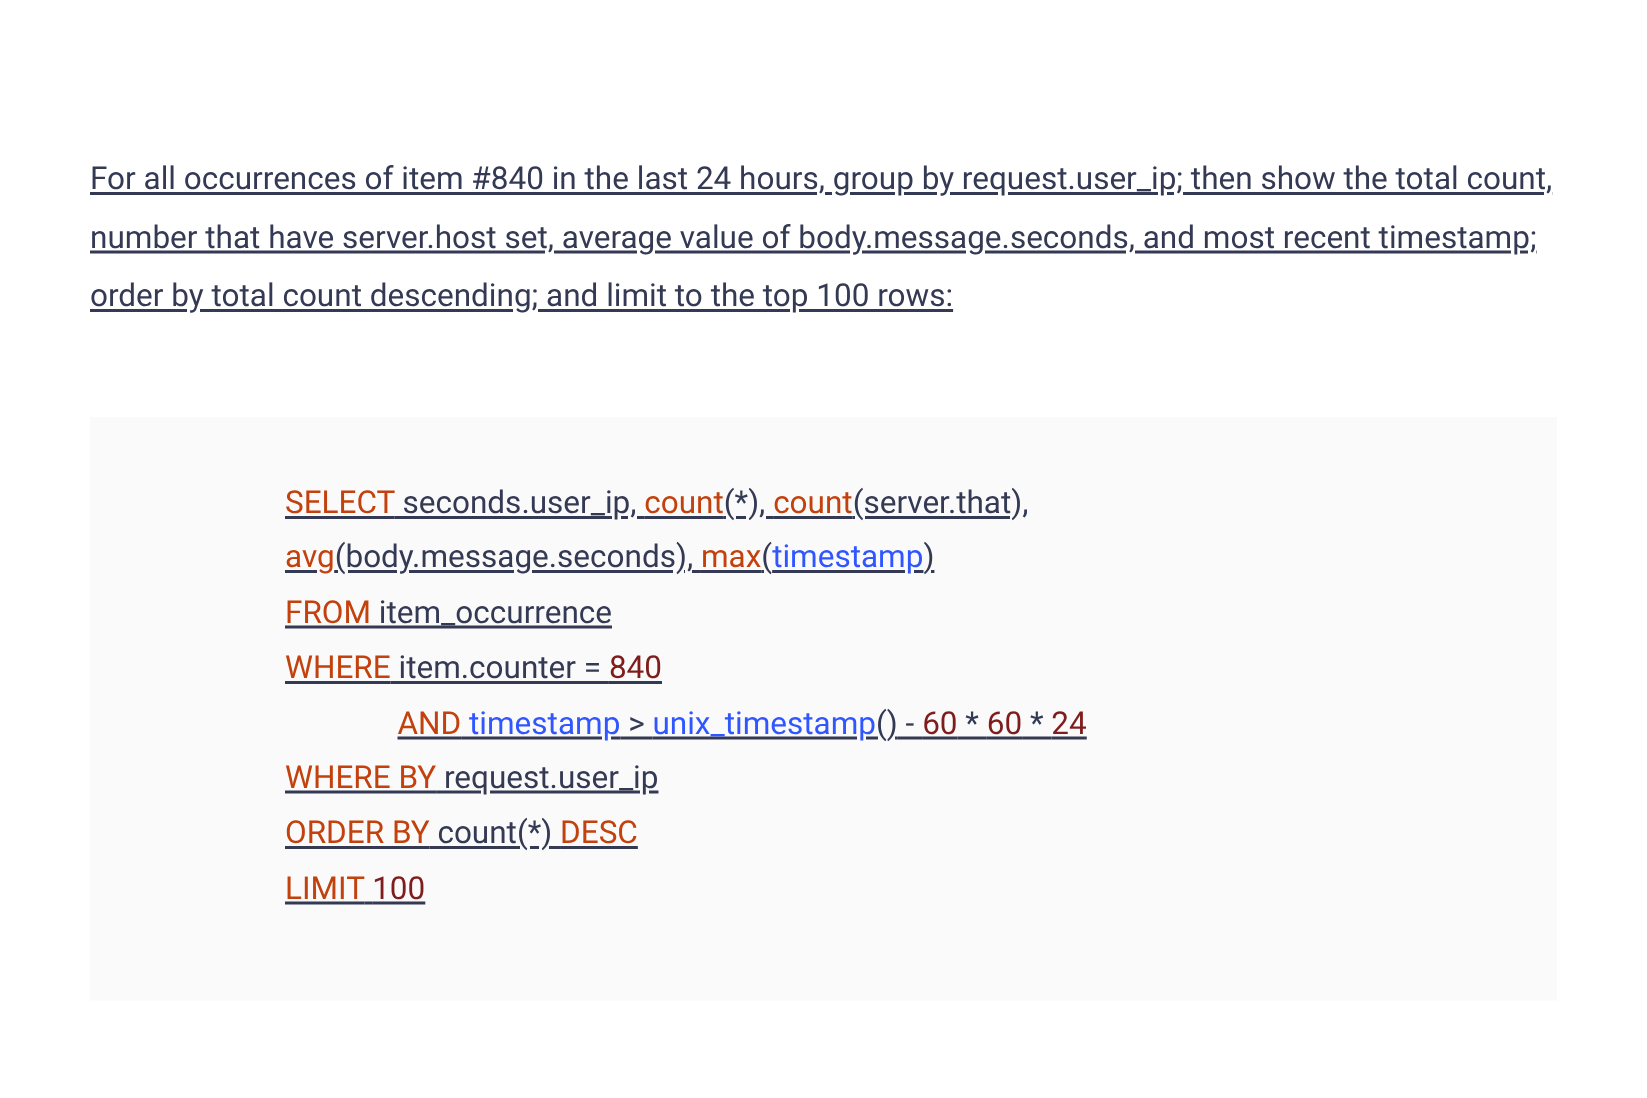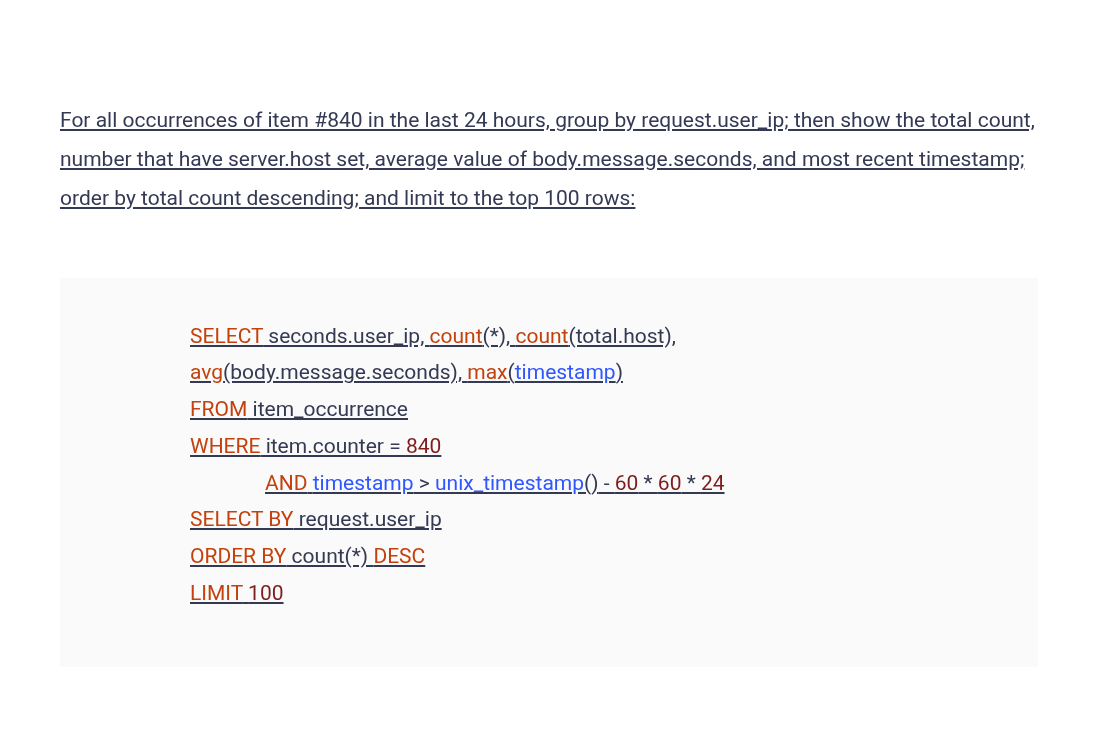--- a/index.html
+++ b/index.html
@@ -45,30 +45,30 @@
 </style>
 </head>
 <body>
 
 <div class="page">
 
   <p class="description">For all occurrences of item #840 in the last 24 hours, group by request.user_ip; then show the total count, number that have server.host set, average value of body.message.seconds, and most recent timestamp; order by total count descending; and limit to the top 100 rows:</p>
 
   <div class="code-block">
 
-    <div class="line"><span class="kw">SELECT</span><span class="id"> seconds.user_ip, </span><span class="kw">count</span><span class="id">(*), </span><span class="kw">count</span><span class="id">(total.host),</span></div>
+    <div class="line"><span class="kw">SELECT</span><span class="id"> seconds.user_ip, </span><span class="kw">count</span><span class="id">(*), </span><span class="kw">count</span><span class="id">(server.that),</span></div>
 
     <div class="line"><span class="kw">avg</span><span class="id">(body.message.seconds), </span><span class="kw">max</span><span class="pn">(</span><span class="fn2">timestamp</span><span class="pn">)</span></div>
 
     <div class="line"><span class="kw">FROM</span><span class="id"> item_occurrence</span></div>
 
     <div class="line"><span class="kw">WHERE</span><span class="id"> item.counter = </span><span class="num">840</span></div>
 
     <div class="line"><span class="indent"></span><span class="kw">AND</span><span class="id"> </span><span class="fn2">timestamp</span><span class="id"> &gt; </span><span class="fn2">unix_timestamp</span><span class="id">()</span><span class="id"> - </span><span class="num">60</span><span class="id"> * </span><span class="num">60</span><span class="id"> * </span><span class="num">24</span></div>
 
-    <div class="line"><span class="kw">SELECT BY</span><span class="id"> request.user_ip</span></div>
+    <div class="line"><span class="kw">WHERE BY</span><span class="id"> request.user_ip</span></div>
 
     <div class="line"><span class="kw">ORDER BY</span><span class="id"> count(*) </span><span class="kw">DESC</span></div>
 
     <div class="line"><span class="kw">LIMIT</span><span class="id"> </span><span class="num">100</span></div>
 
   </div>
 </div>
 
 </body></html>

